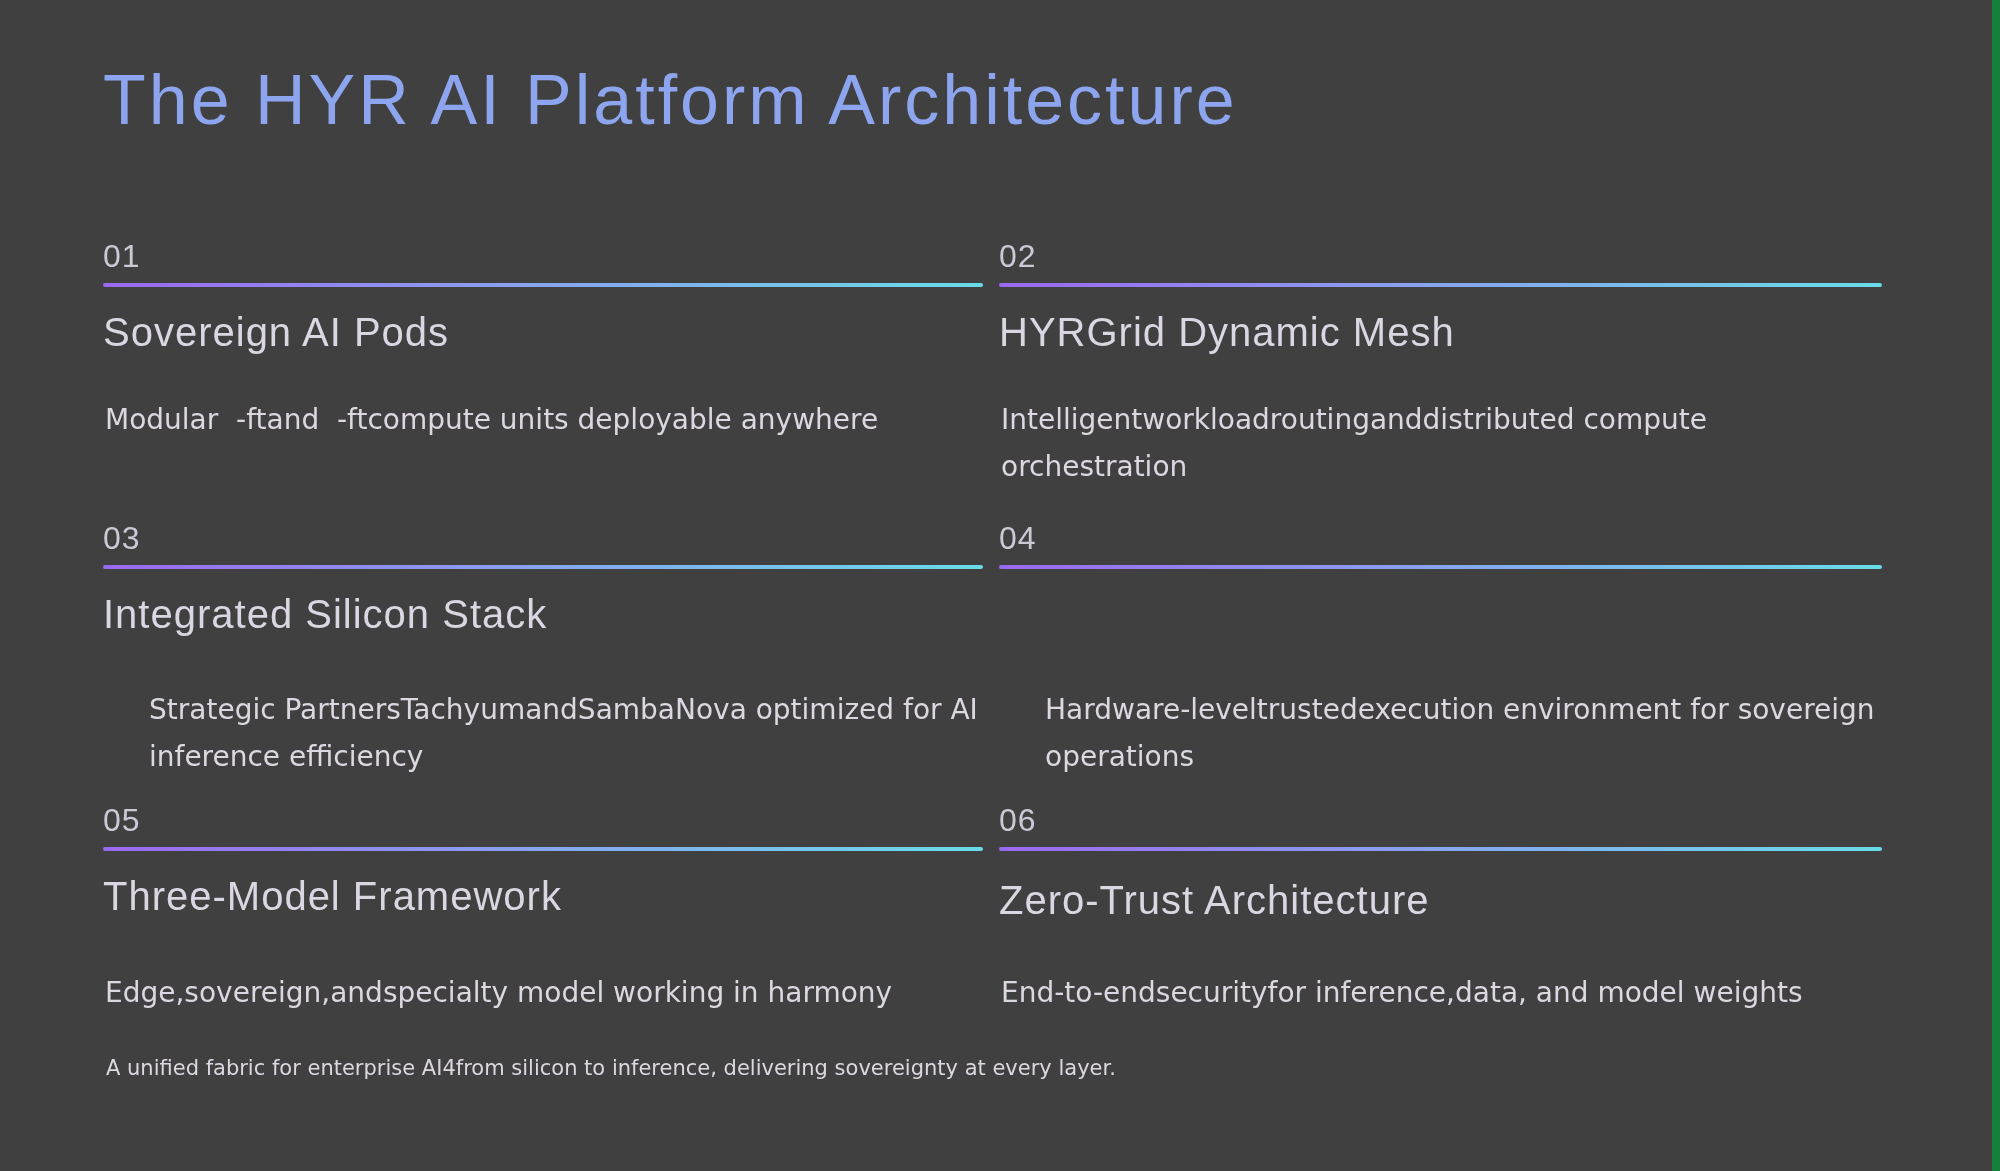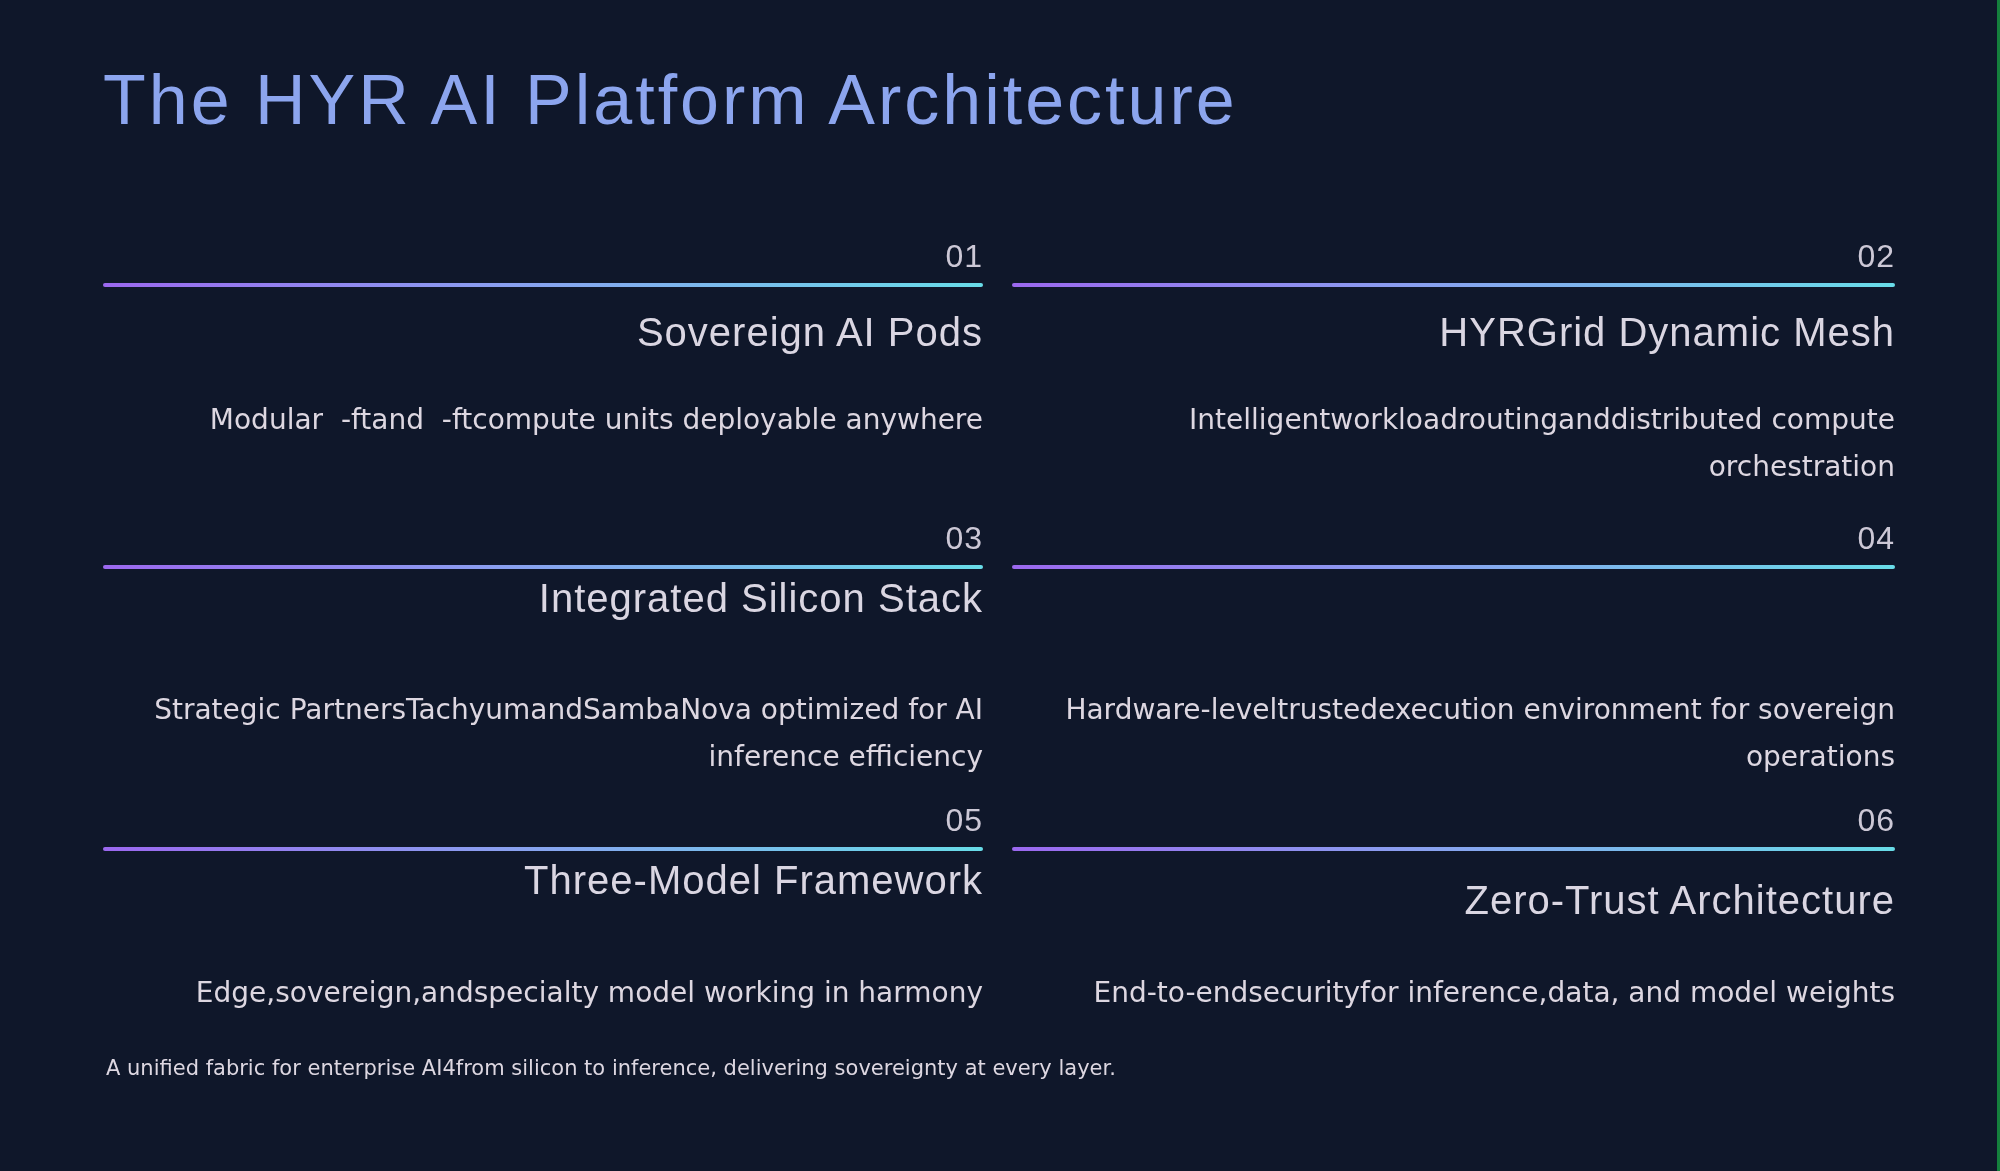--- a/index.html
+++ b/index.html
@@ -10,44 +10,43 @@
   body {
     width: 2000px;
     height: 1171px;
     overflow: hidden;
     font-family: "Liberation Sans", sans-serif;
   }
   .slide {
     position: relative;
     width: 2000px;
     height: 1171px;
-    background: #0f172a;
-    border-right: 3px solid #15803d;
+    background: #404040;
+    border-right: 8px solid #15803d;
     box-sizing: border-box;
   }
   .page-title {
     position: absolute;
     left: 103px;
     top: 60px;
     font-size: 70px;
     font-weight: 300;
     letter-spacing: 3px;
     color: #8ca5ee;
     white-space: nowrap;
   }
   .grid {
     position: absolute;
     left: 103px;
     top: 230px;
     width: 1790px;
     display: grid;
     grid-template-columns: 880px 883px;
-    column-gap: 29px;
+    column-gap: 16px;
     grid-auto-rows: 282px;
-    text-align: right;
   }
   .cell { position: relative; }
   .num {
     margin: 10px 0 0 0;
     font-size: 32px;
     line-height: 1;
     font-weight: 300;
     letter-spacing: 1px;
     color: #ccc8d6;
   }
@@ -58,21 +57,21 @@
     background: linear-gradient(90deg, #9b68ef 0%, #8a9ff0 45%, #68dce8 100%);
   }
   .heading {
     margin-top: 23px;
     font-size: 40px;
     font-weight: 300;
     letter-spacing: 1px;
     color: #dad6e2;
     white-space: nowrap;
   }
-  .cell--snug .heading { margin-top: 7px; }
+  .cell--snug .heading { margin-top: 23px; }
   .cell--loose .heading { margin-top: 27px; }
   .desc {
     position: absolute;
     left: 2px;
     right: 0;
     font-family: "DejaVu Sans", sans-serif;
     font-size: 28px;
     line-height: 47px;
     color: #ddd7e1;
     white-space: pre-wrap;

